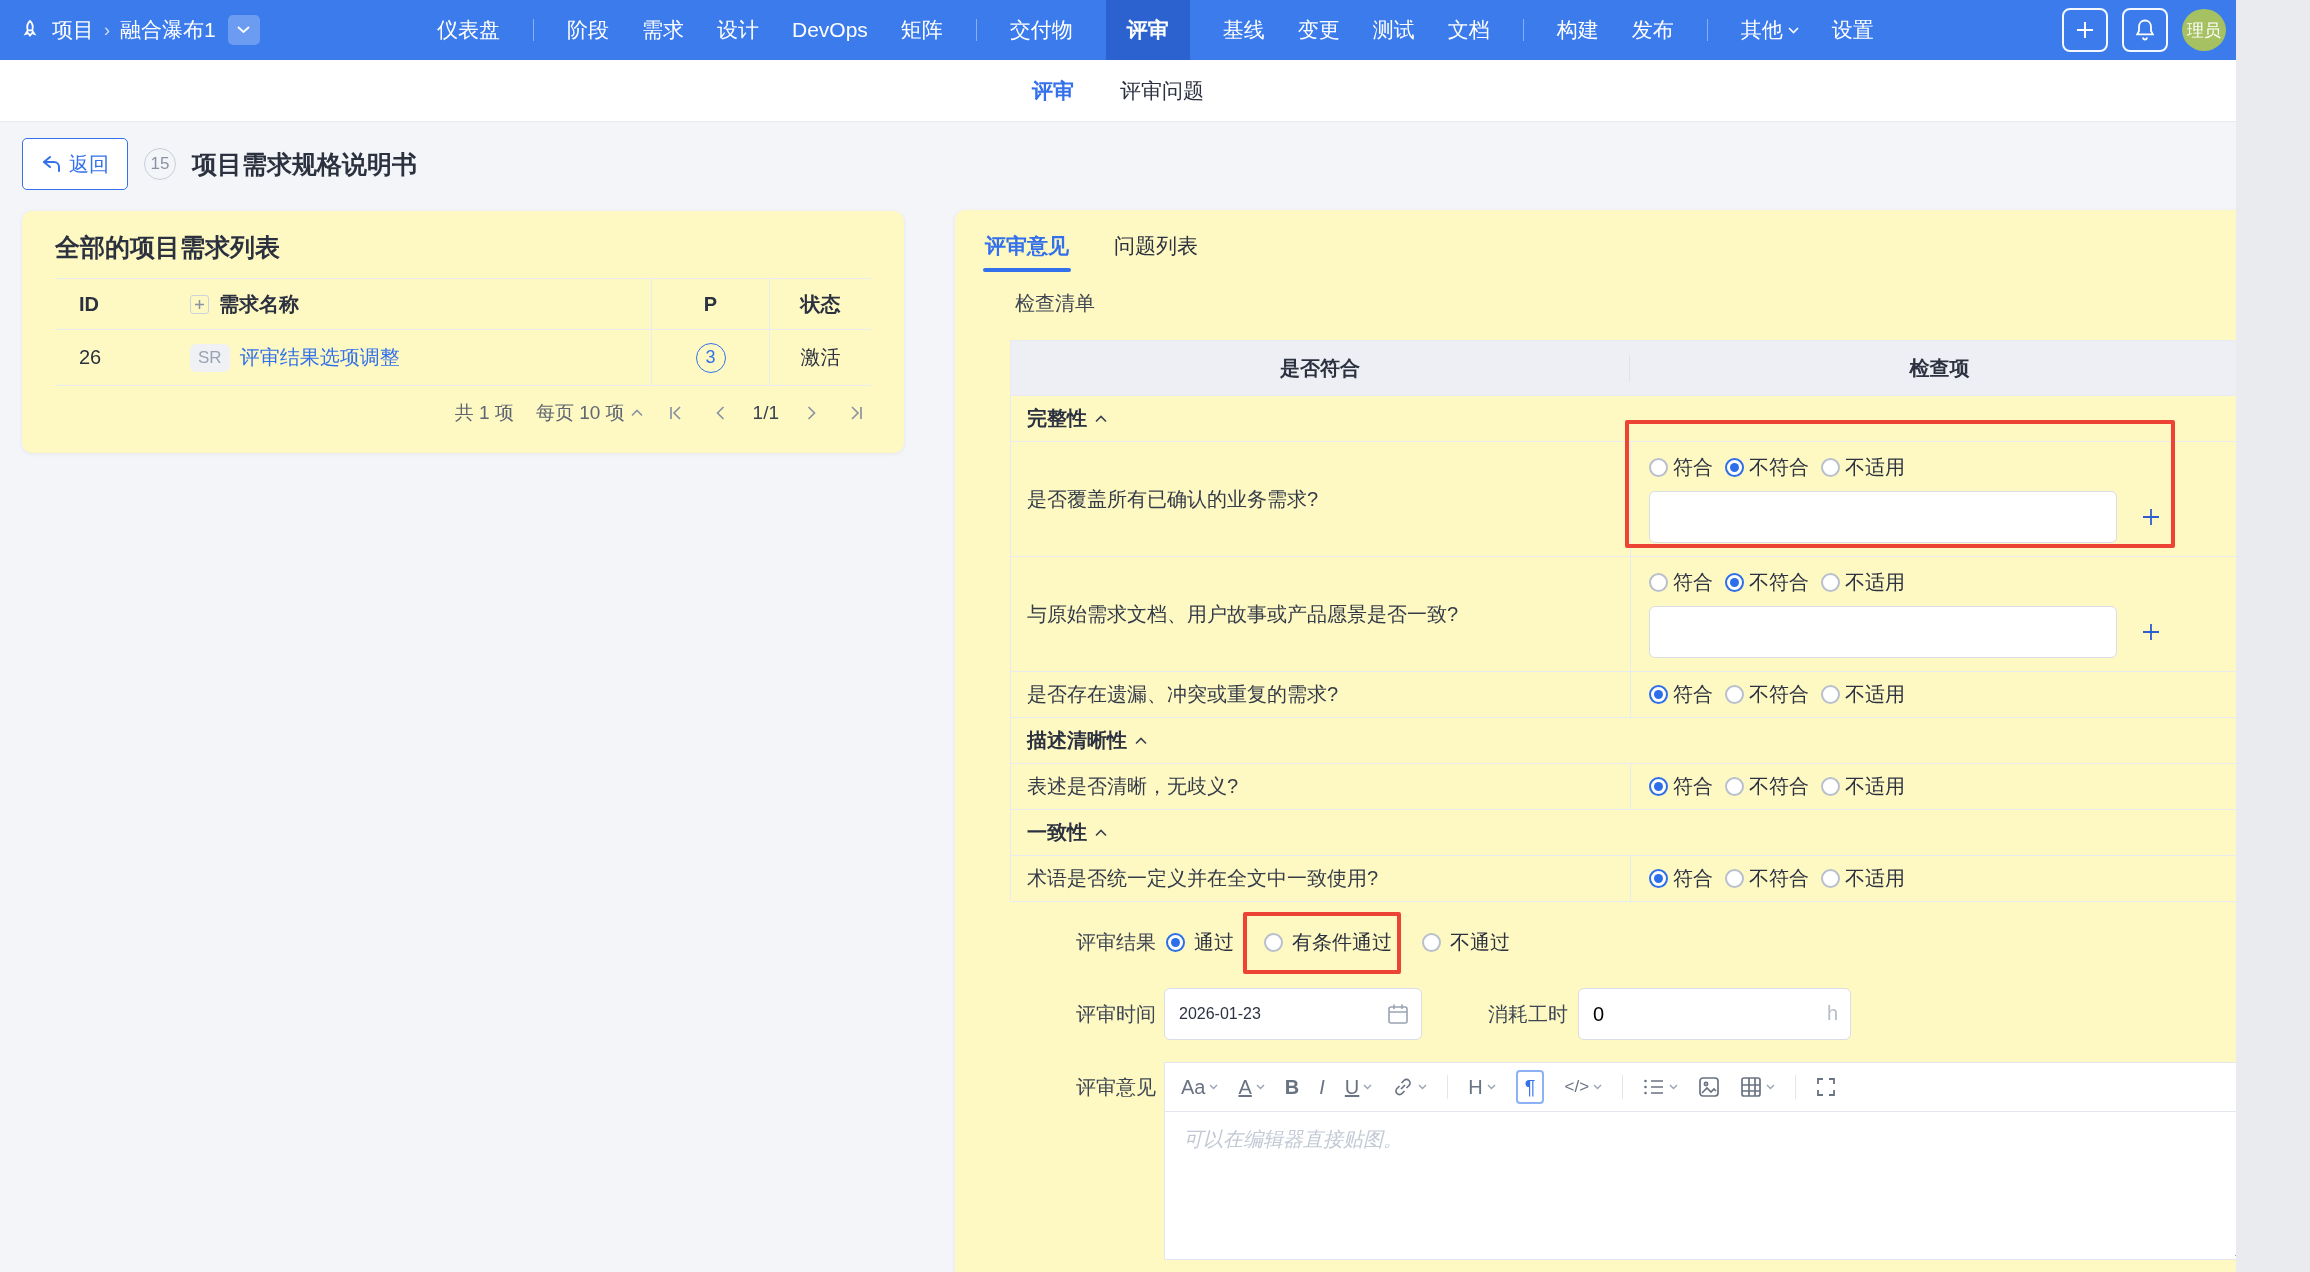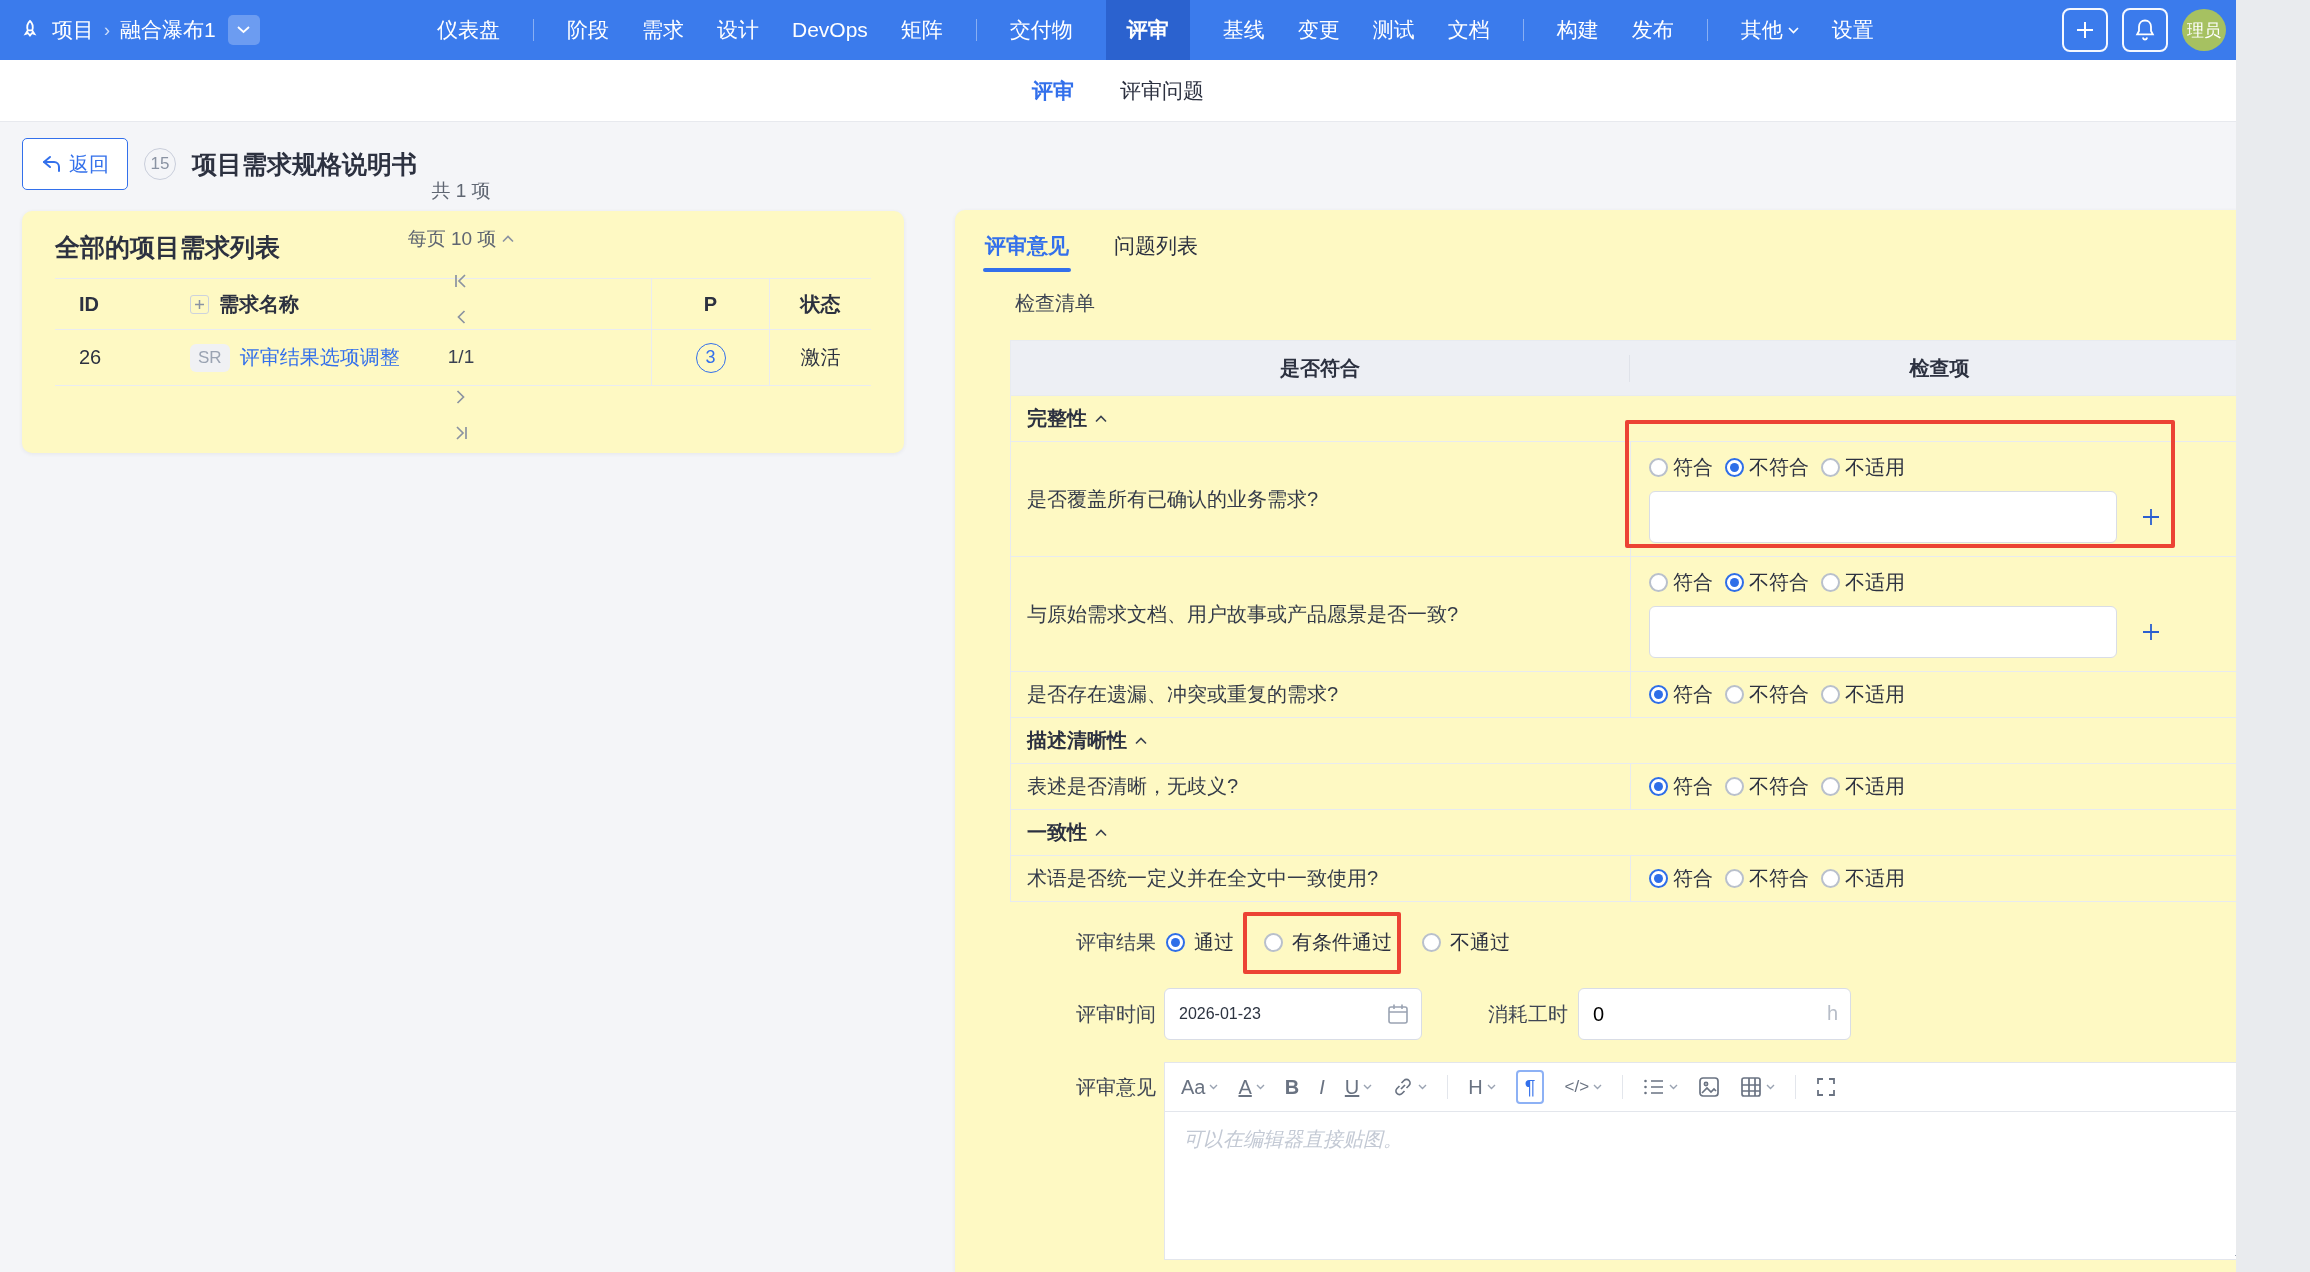--- a/index.html
+++ b/index.html
@@ -47,21 +47,21 @@
   .lc-hrow { height:52px; border-top:1px solid #eaecf1; border-bottom:1px solid #eaecf1; font-weight:bold; }
   .lc-row { height:56px; border-bottom:1px solid #eaecf1; }
   .col-id { width:135px; padding-left:24px; }
   .col-name { flex:1; display:flex; align-items:center; gap:10px; }
   .col-p { width:118px; text-align:center; border-left:1px solid #eaecf1; align-self:stretch; display:flex; align-items:center; justify-content:center; }
   .col-status { width:102px; text-align:center; border-left:1px solid #eaecf1; align-self:stretch; display:flex; align-items:center; justify-content:center; }
   .expander { width:19px; height:19px; border:1px solid #cdd3dd; border-radius:3px; display:flex; align-items:center; justify-content:center; color:#8a93a3; cursor:pointer; }
   .type-pill { background:#f0f1f4; color:#9aa3b2; border-radius:6px; font-size:17px; padding:4px 8px; }
   .req-link { color:#3370eb; cursor:pointer; }
   .pri-circle { width:30px; height:30px; border-radius:50%; border:1.5px solid #3370eb; color:#3370eb; font-size:18px; display:flex; align-items:center; justify-content:center; cursor:pointer; }
-  .lc-pager { height:54px; display:flex; align-items:center; justify-content:flex-end; gap:22px; color:#5f6672; font-size:19px; padding-right:4px;flex-direction:column; }
+  .lc-pager { height:54px; display:flex; align-items:center; justify-content:flex-end; gap:22px; color:#5f6672; font-size:19px; padding-right:4px; }
   .pager-size { display:flex; align-items:center; gap:6px; cursor:pointer; }
   .pg-ico { display:flex; align-items:center; justify-content:center; width:22px; height:22px; cursor:pointer; }
   .pg-cur { color:#3a4150; }
 
   
   .rp-tabs { position:absolute; top:22px; left:30px; display:flex; gap:45px; font-size:21px; }
   .rp-tab { cursor:pointer; padding-bottom:12px; position:relative; }
   .rp-tab.active { color:#3370eb; font-weight:bold; }
   .rp-tab.active::after { content:""; position:absolute; left:-2px; right:-2px; bottom:0; height:4px; background:#3370eb; border-radius:2px; }
   .cl-label { position:absolute; top:80px; left:60px; color:#3f4654; font-size:20px; }

